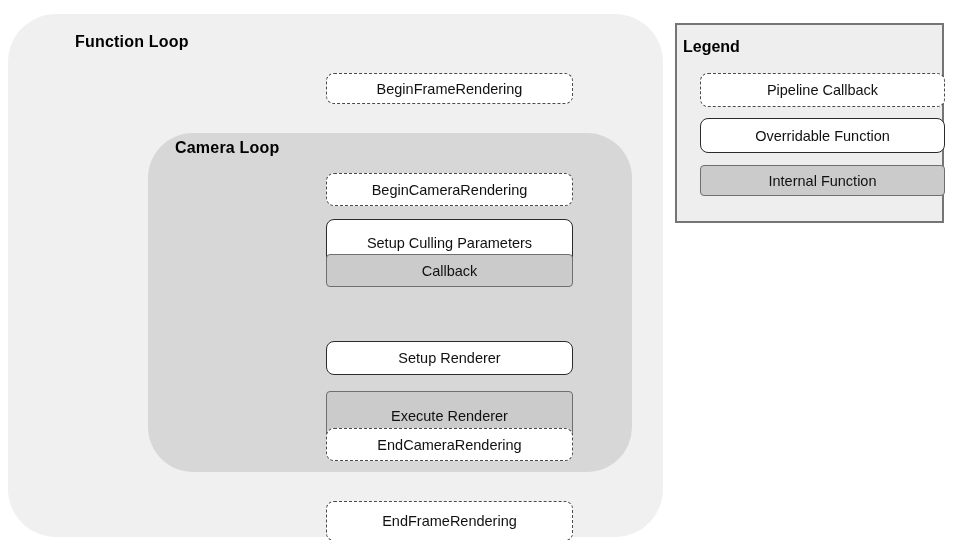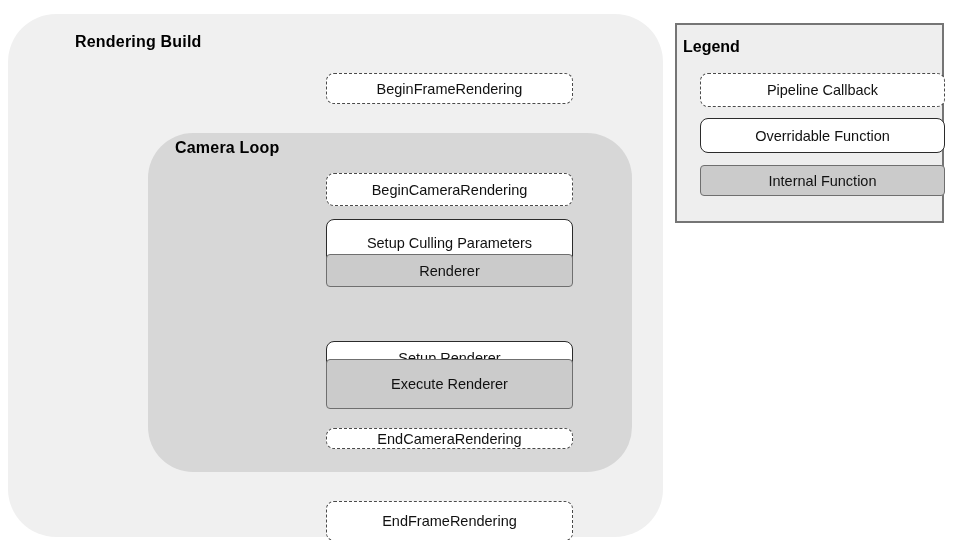--- a/index.html
+++ b/index.html
@@ -57,37 +57,37 @@
   .lbox.i3{top:140px;height:31px;}
 </style>
 </head>
 <body>
 
 <div class="stage">
 
   <div class="loop outer"></div>
   <div class="loop inner"></div>
 
-  <div class="loop-label rendering">Rendering Build</div>
+  <div class="loop-label rendering">Function Loop</div>
   <div class="loop-label camera">Camera Loop</div>
 
   <div class="fbox pipeline-callback" style="top:73px;height:31px;">BeginFrameRendering</div>
 
   <div class="fbox pipeline-callback" style="top:173px;height:33px;">BeginCameraRendering</div>
 
   <div class="fbox overridable-function" style="top:219px;height:47px;">Setup Culling Parameters</div>
 
-  <div class="fbox internal-function" style="top:254px;height:33px;">Renderer</div>
+  <div class="fbox internal-function" style="top:254px;height:33px;">Callback</div>
 
 
   <div class="fbox overridable-function" style="top:341px;height:34px;">Setup Renderer</div>
 
-  <div class="fbox internal-function" style="top:359px;height:50px;">Execute Renderer</div>
+  <div class="fbox internal-function" style="top:391px;height:50px;">Execute Renderer</div>
 
-  <div class="fbox pipeline-callback" style="top:428px;height:21px;">EndCameraRendering</div>
+  <div class="fbox pipeline-callback" style="top:428px;height:33px;">EndCameraRendering</div>
 
   <div class="fbox pipeline-callback" style="top:501px;height:40px;">EndFrameRendering</div>
 
   <div class="legend">
     <div class="legend-title">Legend</div>
     <div class="lbox i1 pipeline-callback">Pipeline Callback</div>
     <div class="lbox i2 overridable-function">Overridable Function</div>
     <div class="lbox i3 internal-function">Internal Function</div>
   </div>
 

